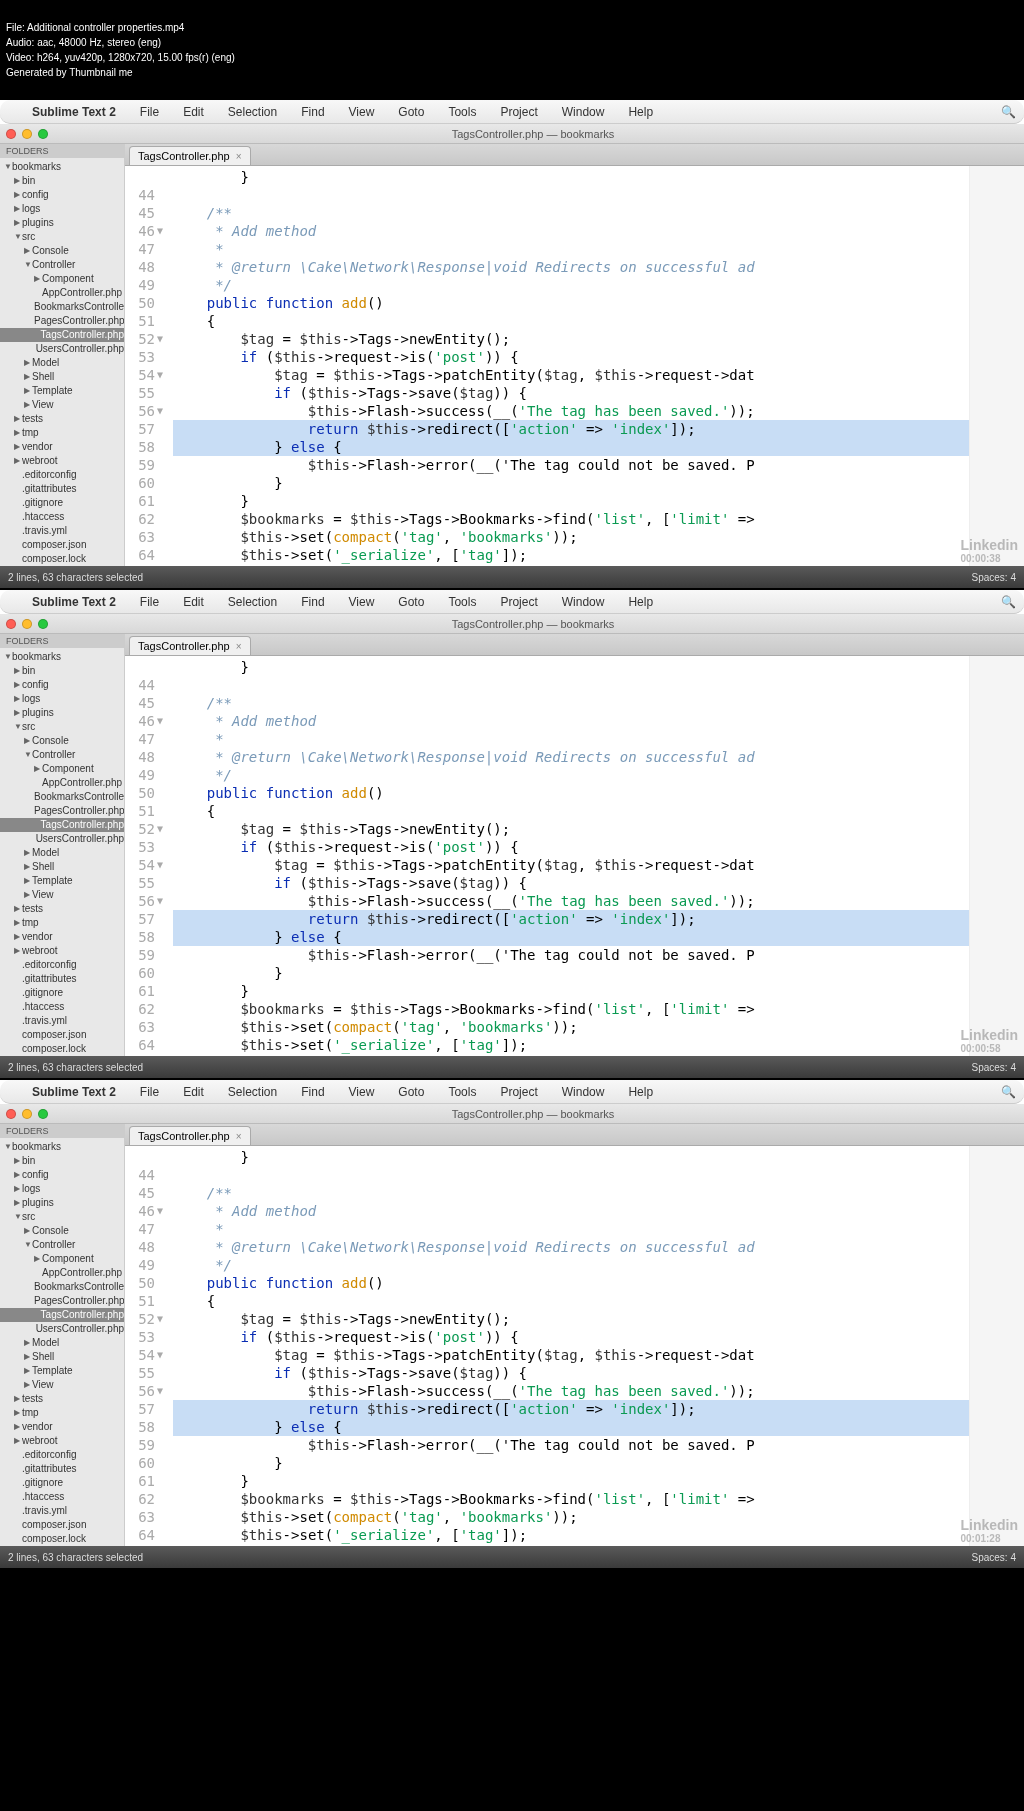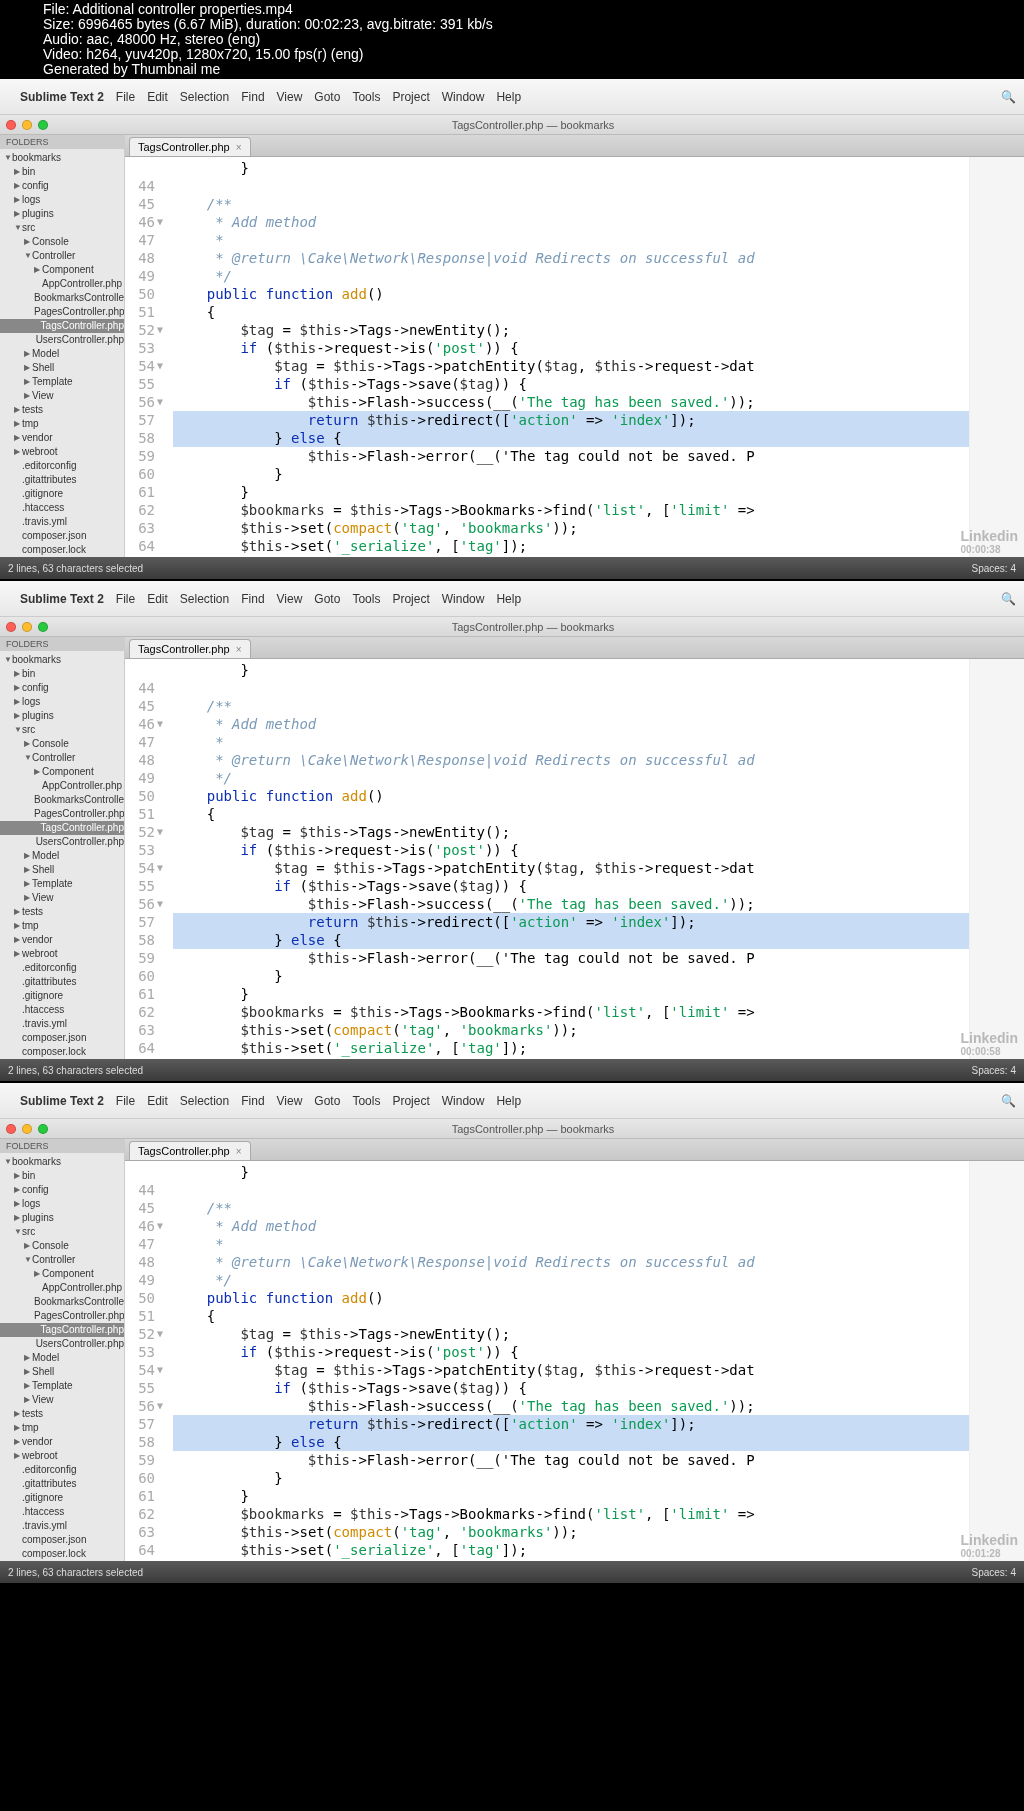--- a/index.html
+++ b/index.html
@@ -1,19 +1,19 @@
 <!DOCTYPE html>
 <html><head>
 <meta charset="utf-8">
 <style>
 * { margin: 0; padding: 0; box-sizing: border-box; }
 body { font-family: Arial, sans-serif; background: #000; width: 1024px; font-size: 11px; }
-.meta-header { color: #fff; padding: 2px 6px; font-size: 14px; line-height: 15px; margin-left: 37px; }
+.meta-header { color: #fff; padding: 20px 6px; font-size: 10px; line-height: 15px; }
 .frame { background: #fff; margin-bottom: 2px; }
-.menubar { background: linear-gradient(#f8f8f8, #e8e8e8); border-bottom: 1px solid #ccc; height: 36px; display: flex; align-items: center; padding: 0 8px; gap: 12px; font-size: 12px; }
+.menubar { background: linear-gradient(#f8f8f8, #e8e8e8); border-bottom: 1px solid #ccc; height: 24px; display: flex; align-items: center; padding: 0 8px; gap: 24px; font-size: 12px; border-radius: 10px; }
 .apple-icon { font-size: 14px; color: #333; }
 .menubar span { color: #333; }
 .menubar .bold { font-weight: bold; }
 .menubar .search-icon { margin-left: auto; color: #666; }
 .titlebar { background: linear-gradient(#e8e8e8, #d8d8d8); border-bottom: 1px solid #bbb; height: 20px; display: flex; align-items: center; padding: 0 6px; font-size: 11px; color: #555; justify-content: flex-end; }
 .traffic-lights { display: flex; gap: 6px; }
 .light { width: 10px; height: 10px; border-radius: 50%; border: 0.5px solid rgba(0,0,0,0.2); }
 .red { background: #ff5f56; } .yellow { background: #ffbd2e; } .green { background: #27c93f; }
 .titlebar .wintitle { margin: 0 auto; }
 .body-area { display: flex; height: 422px; }
@@ -40,21 +40,20 @@
 .statusbar { background: linear-gradient(#5a5a5a, #3a3a3a); color: #ddd; height: 16px; font-size: 10px; display: flex; align-items: center; padding: 11px 8px; }
 .statusbar .right { margin-left: auto; }
 .watermark { position: absolute; right: 6px; bottom: 2px; color: #aaa; font-size: 14px; font-weight: bold; opacity: 0.8; }
 .watermark .time { font-size: 10px; }
 </style>
 </head>
 <body>
 
 <div class="meta-header">
   <div>File: Additional controller properties.mp4</div>
-  <div>Size: 6996465 bytes (6.67 MiB), duration: 00:02:23, avg.bitrate: 391 kb/s</div>
   <div>Audio: aac, 48000 Hz, stereo (eng)</div>
   <div>Video: h264, yuv420p, 1280x720, 15.00 fps(r) (eng)</div>
   <div>Generated by Thumbnail me</div>
 </div>
 
 <div id="frames">
   <div class="frame">
     <div class="menubar">
       <span class="apple-icon"></span>
       <span class="bold">Sublime Text 2</span>

